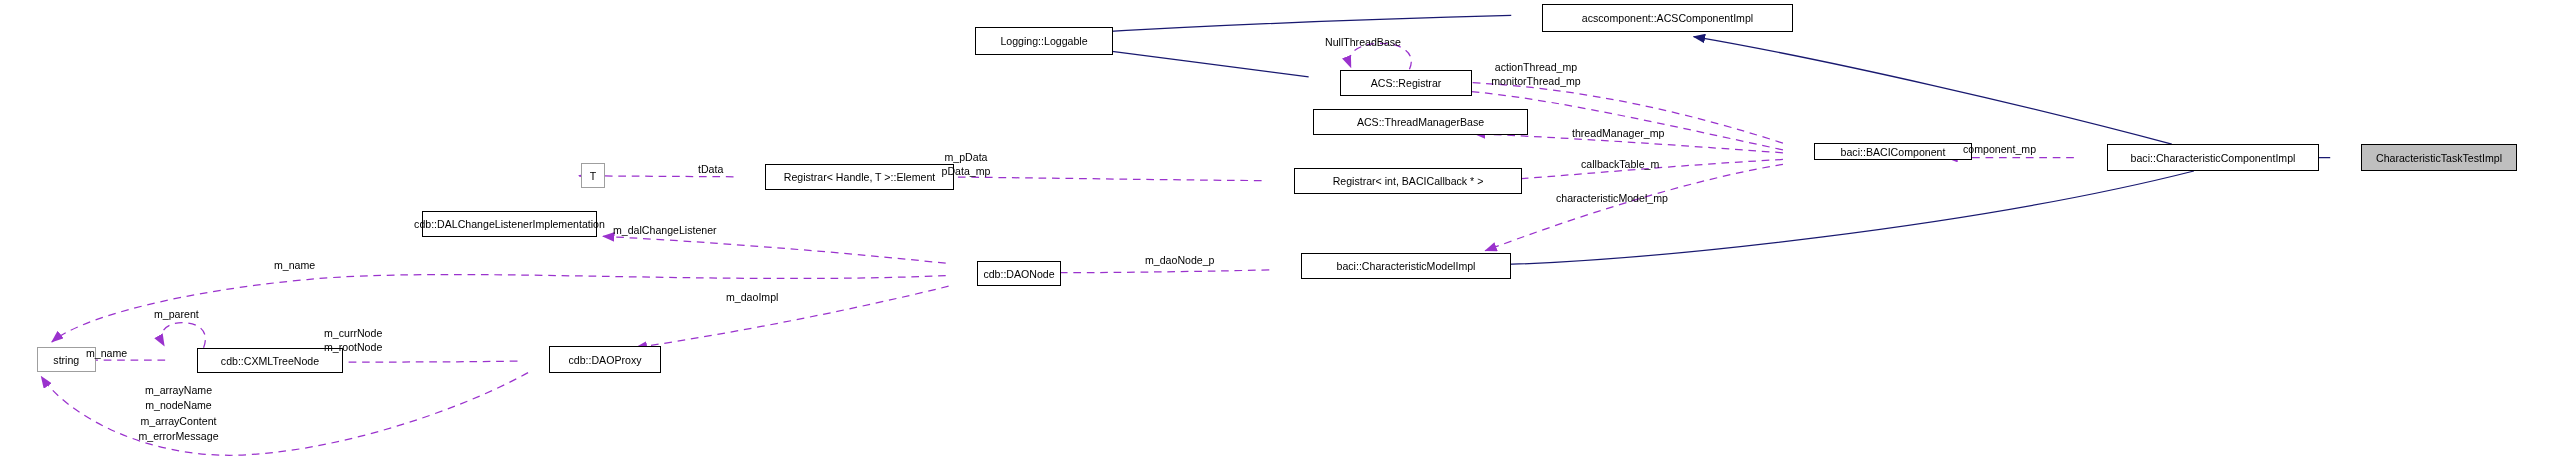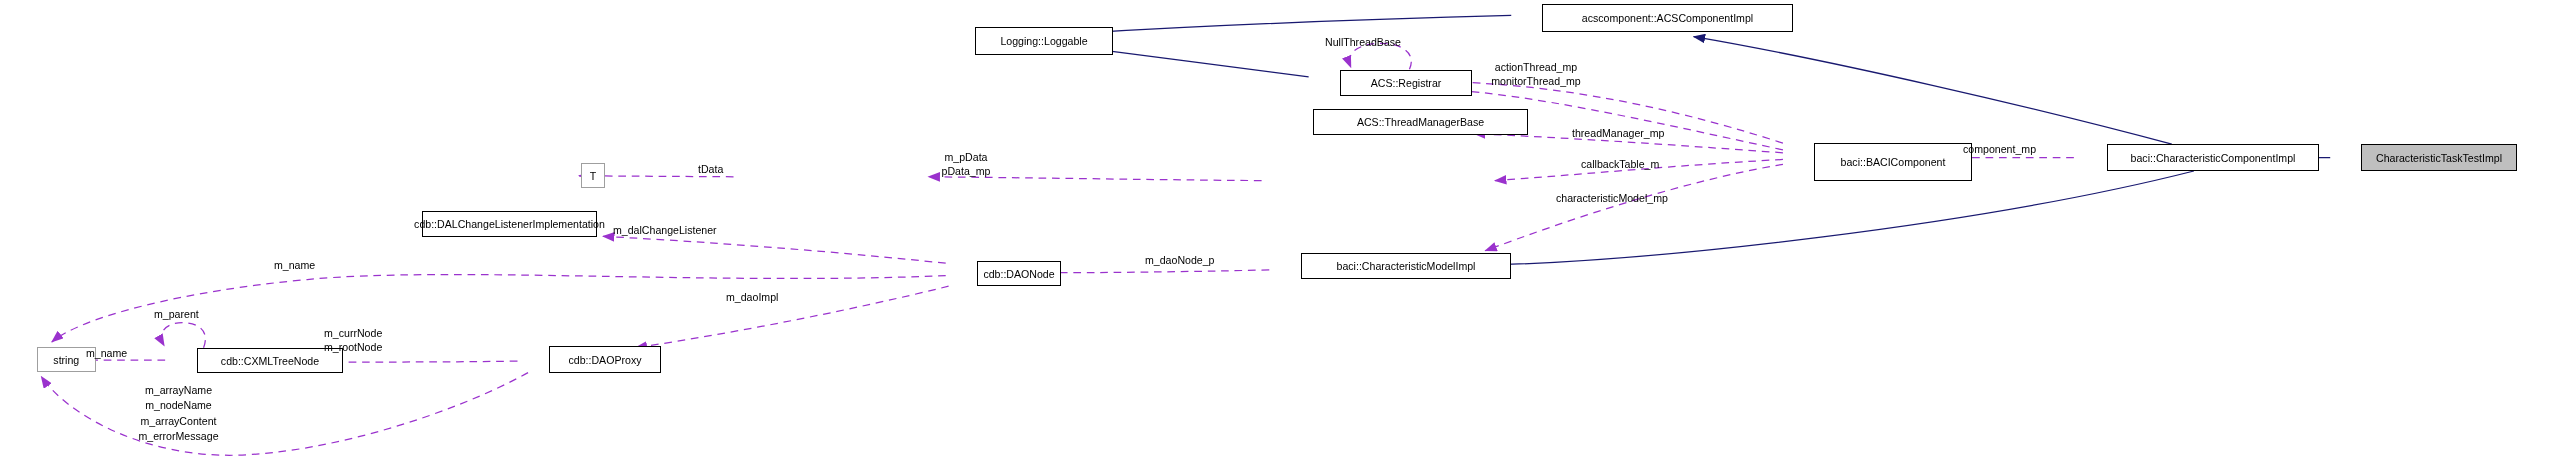--- a/index.html
+++ b/index.html
@@ -74,21 +74,23 @@
     <path class="edge-usage" d="M 539,376 C 470,377 410,377 330,377" marker-end="url(#arrow-purple)"></path>
     <path class="edge-usage" d="M 212,362 C 219,344 206,336 190,336 C 173,336 163,346 171,360" marker-end="url(#arrow-purple)"></path>
     <path class="edge-usage" d="M 172,375 L 72,375" marker-end="url(#arrow-purple)"></path>
     <path class="edge-usage" d="M 550,388 C 470,432 340,472 245,474 C 150,476 70,432 43,392" marker-end="url(#arrow-purple)"></path>
   </svg>
 
   <div class="node" style="left:944px;top:27px;width:138px;height:28px">Logging::Loggable</div>
   <div class="node" style="left:1511px;top:3.8px;width:251px;height:28px">acscomponent::ACSComponentImpl</div>
   <div class="node" style="left:1309px;top:70px;width:132px;height:26px">ACS::Registrar</div>
   <div class="node" style="left:1282px;top:109px;width:215px;height:26px">ACS::ThreadManagerBase</div>
-  <div class="node" style="left:1783px;top:143px;width:158px;height:38px">baci::BACIComponent</div>
+  <div class="node" style="left:734px;top:164px;width:189px;height:26px">Registrar&lt; Handle, T &gt;::Element</div>
+  <div class="node" style="left:1263px;top:168px;width:228px;height:26px">Registrar&lt; int, BACICallback * &gt;</div>
+  <div class="node" style="left:1783px;top:143px;width:158px;height:17px">baci::BACIComponent</div>
   <div class="node" style="left:2076px;top:144px;width:212px;height:27px">baci::CharacteristicComponentImpl</div>
   <div class="node highlight" style="left:2330px;top:144px;width:156px;height:27px">CharacteristicTaskTestImpl</div>
   <div class="node external" style="left:550px;top:163px;width:24px;height:25px">T</div>
   <div class="node" style="left:391px;top:211px;width:175px;height:26px">cdb::DALChangeListenerImplementation</div>
   <div class="node" style="left:946px;top:261px;width:84px;height:25px">cdb::DAONode</div>
   <div class="node" style="left:1270px;top:253px;width:210px;height:26px">baci::CharacteristicModelImpl</div>
   <div class="node external" style="left:5.8px;top:347px;width:59px;height:25px">string</div>
   <div class="node" style="left:166px;top:348px;width:146px;height:25px">cdb::CXMLTreeNode</div>
   <div class="node" style="left:518px;top:346px;width:112px;height:27px">cdb::DAOProxy</div>
 

